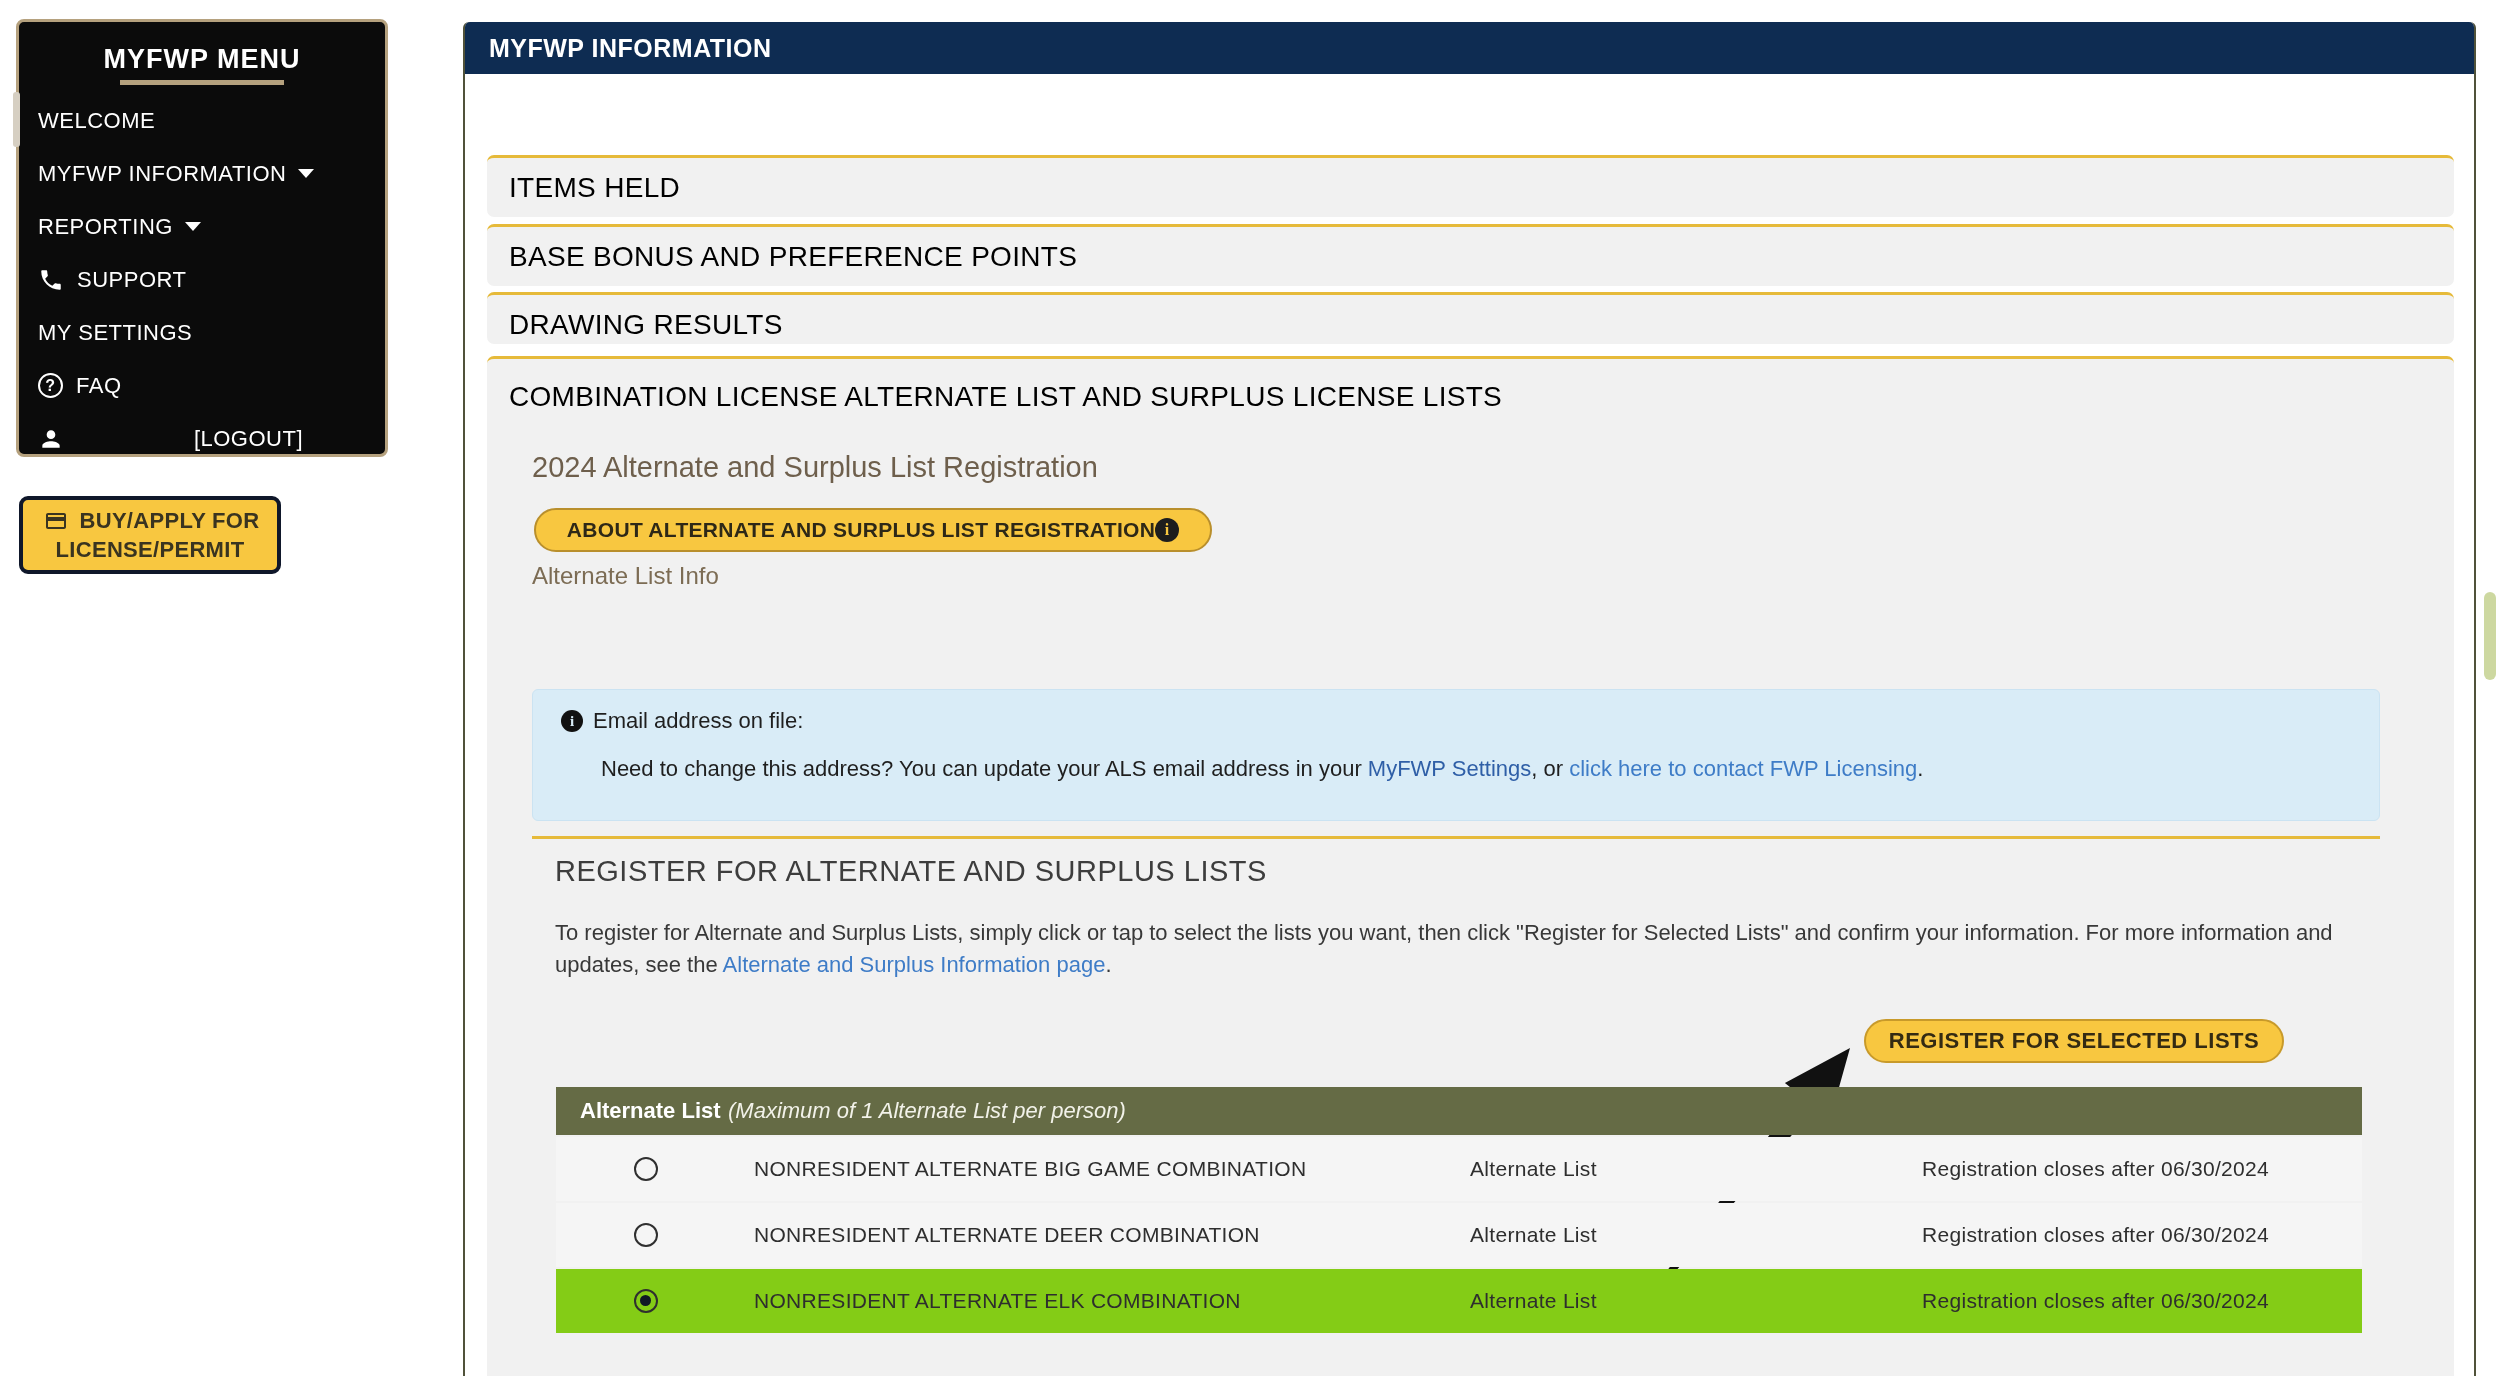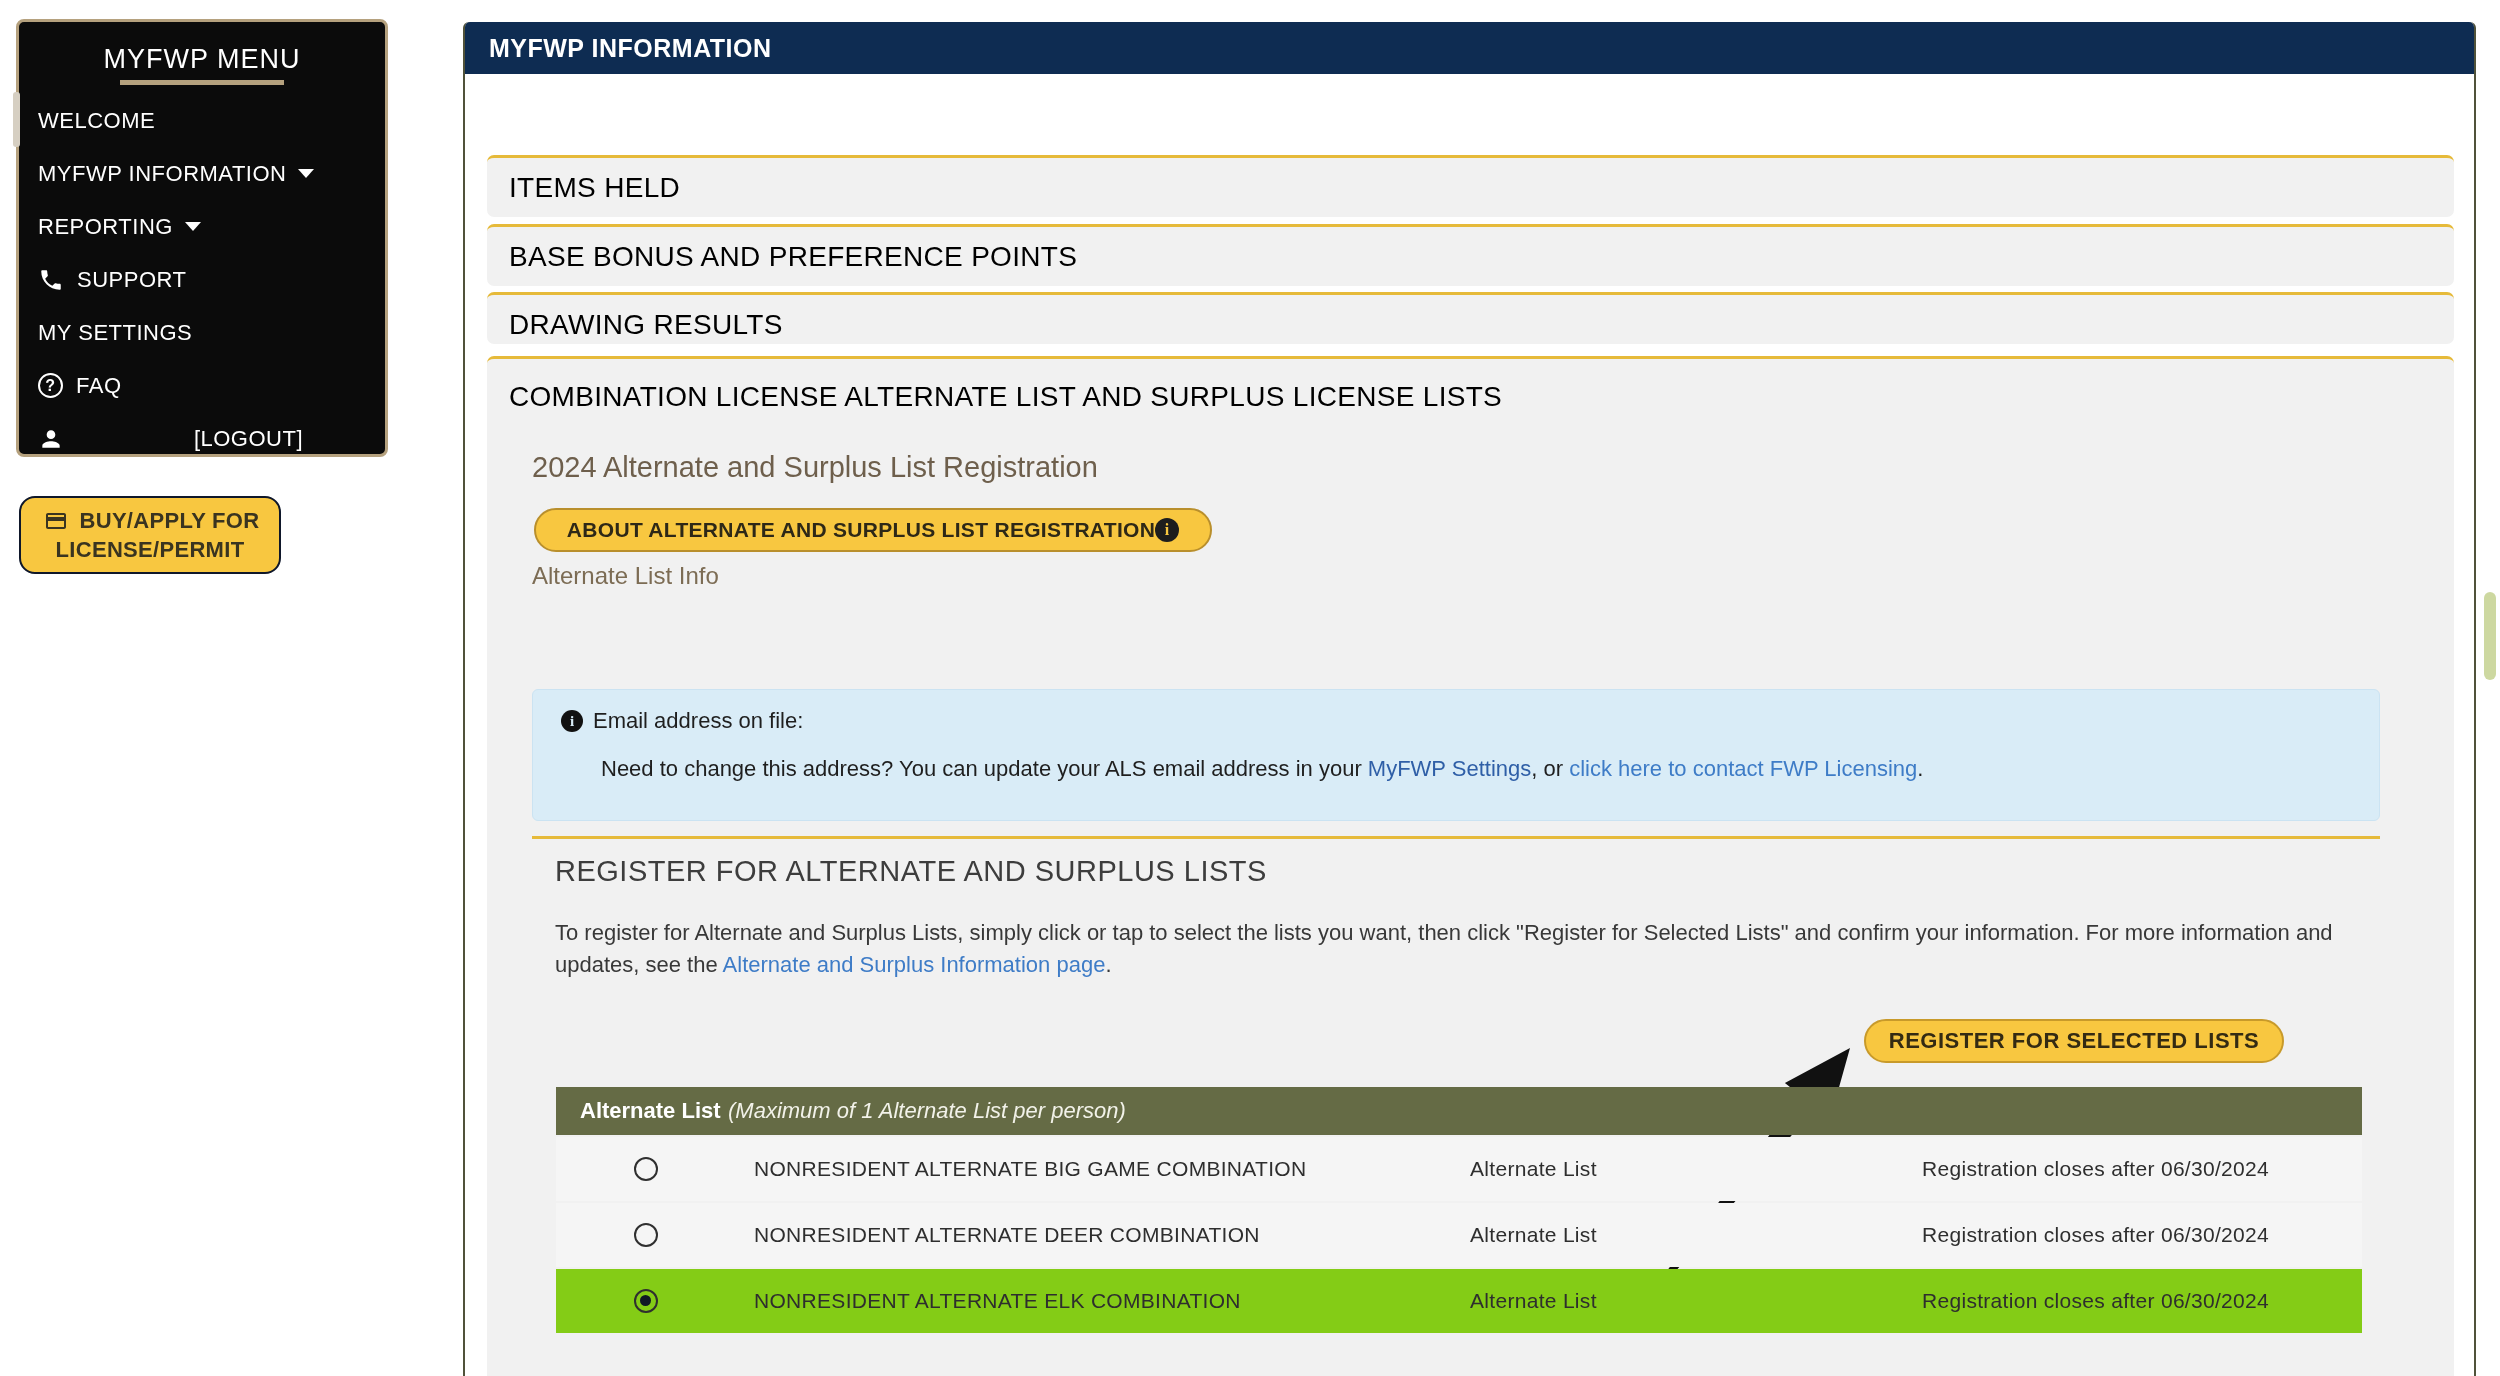--- a/index.html
+++ b/index.html
@@ -9,21 +9,21 @@
     font-family:"Liberation Sans", sans-serif; color:#333;
   }
 
   
   .menu-box {
     position:absolute; left:16px; top:19px; width:372px; height:438px;
     background:#0b0b0b; border:3px solid #b5a17e; border-radius:8px;
   }
   .menu-title {
     position:absolute; top:22px; left:0; width:100%; text-align:center;
-    color:#fff; font-size:27px; font-weight:normal; letter-spacing:1px;
+    color:#fff; font-size:27px; font-weight:bold; letter-spacing:1px;
   }
   .title-underline {
     position:absolute; top:58px; left:50%; transform:translateX(-50%);
     width:164px; height:5px; background:#b5a17e;
   }
   .menu-items { position:absolute; top:72px; left:0; width:100%; }
   .menu-item {
     position:relative; height:53px; display:flex; align-items:center;
     padding-left:19px; color:#fff; font-size:22px; letter-spacing:0.5px;
     cursor:pointer; white-space:nowrap;
@@ -40,21 +40,21 @@
   .mi-icon { display:inline-flex; margin-right:13px; align-items:center; }
   .faq-circle {
     width:25px; height:25px; border:2.5px solid #fff; border-radius:50%;
     display:inline-flex; align-items:center; justify-content:center;
     font-size:16px; font-weight:bold; color:#fff;
   }
   .logout-label { margin-left:auto; padding-right:82px; }
 
   .buy-btn {
     position:absolute; left:19px; top:496px; width:262px; height:78px;
-    background:#f8c740; border:2px solid #0f172a; border-radius:16px;
+    background:#f8c740; border:4px solid #0f172a; border-radius:9px;
     display:flex; flex-direction:column; align-items:center; justify-content:center;
     color:#3a3420; font-size:22px; font-weight:600; line-height:29px;
     letter-spacing:0.3px; cursor:pointer; text-align:center;
   }
   .buy-line1 { display:flex; align-items:center; gap:9px; }
 
   
   .panel {
     position:absolute; left:463px; top:22px; width:2013px; height:1354px;
     background:#ffffff; border-left:2px solid #50523a; border-right:2px solid #50523a;

